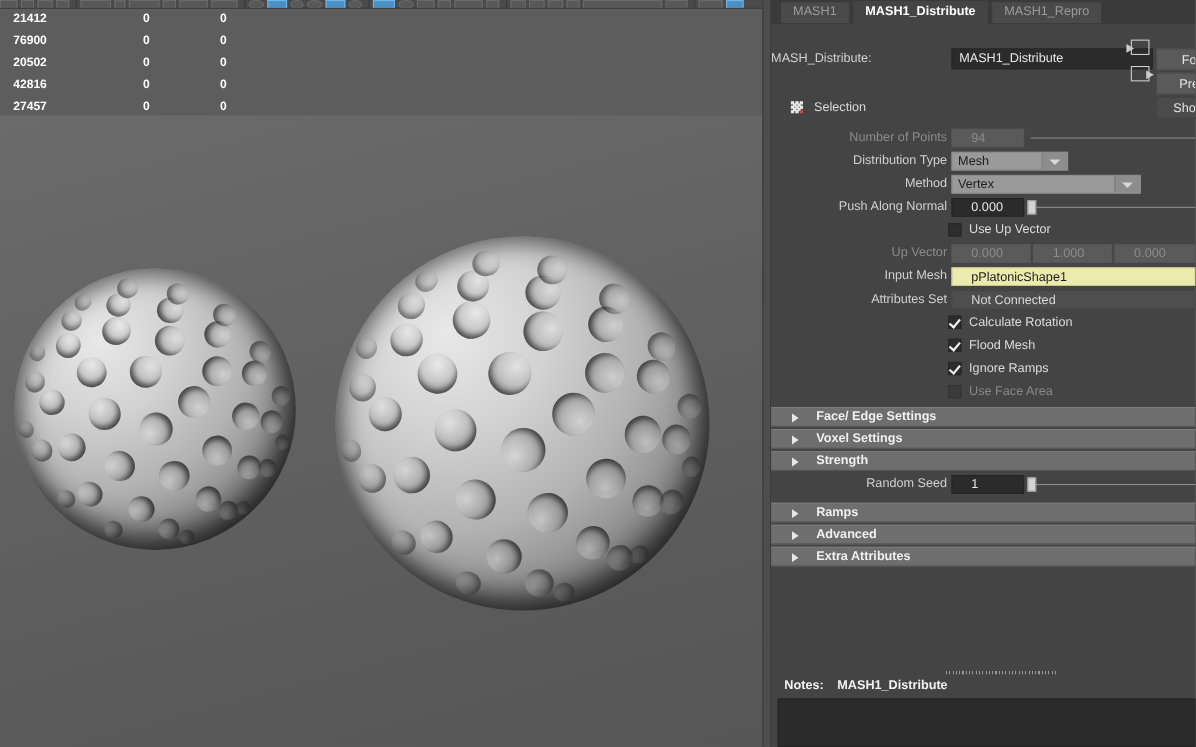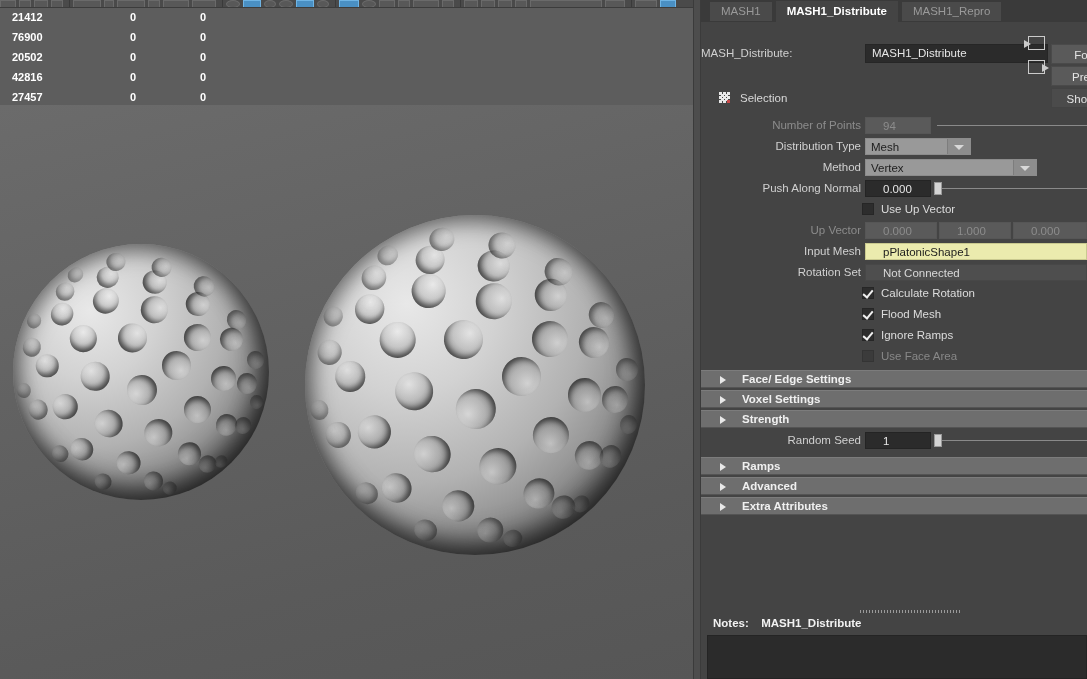--- a/index.html
+++ b/index.html
@@ -675,21 +675,21 @@
       <div class="afield disabled" style="left:238px; width:72px;">1.000</div>
       <div class="afield disabled" style="left:312px; width:74px;">0.000</div>
     </div>
 
     <div class="arow">
       <div class="alabel">Input Mesh</div>
       <div class="afield connected" style="left:164px; width:222px;">pPlatonicShape1</div>
     </div>
 
     <div class="arow">
-      <div class="alabel">Rotation Set</div>
+      <div class="alabel">Attributes Set</div>
       <div class="afield plain" style="left:164px; width:222px;">Not Connected</div>
     </div>
 
     <div class="cbrow">
       <div class="cbox checked"></div>
       <div class="cblabel">Calculate Rotation</div>
     </div>
 
     <div class="cbrow">
       <div class="cbox checked"></div>

